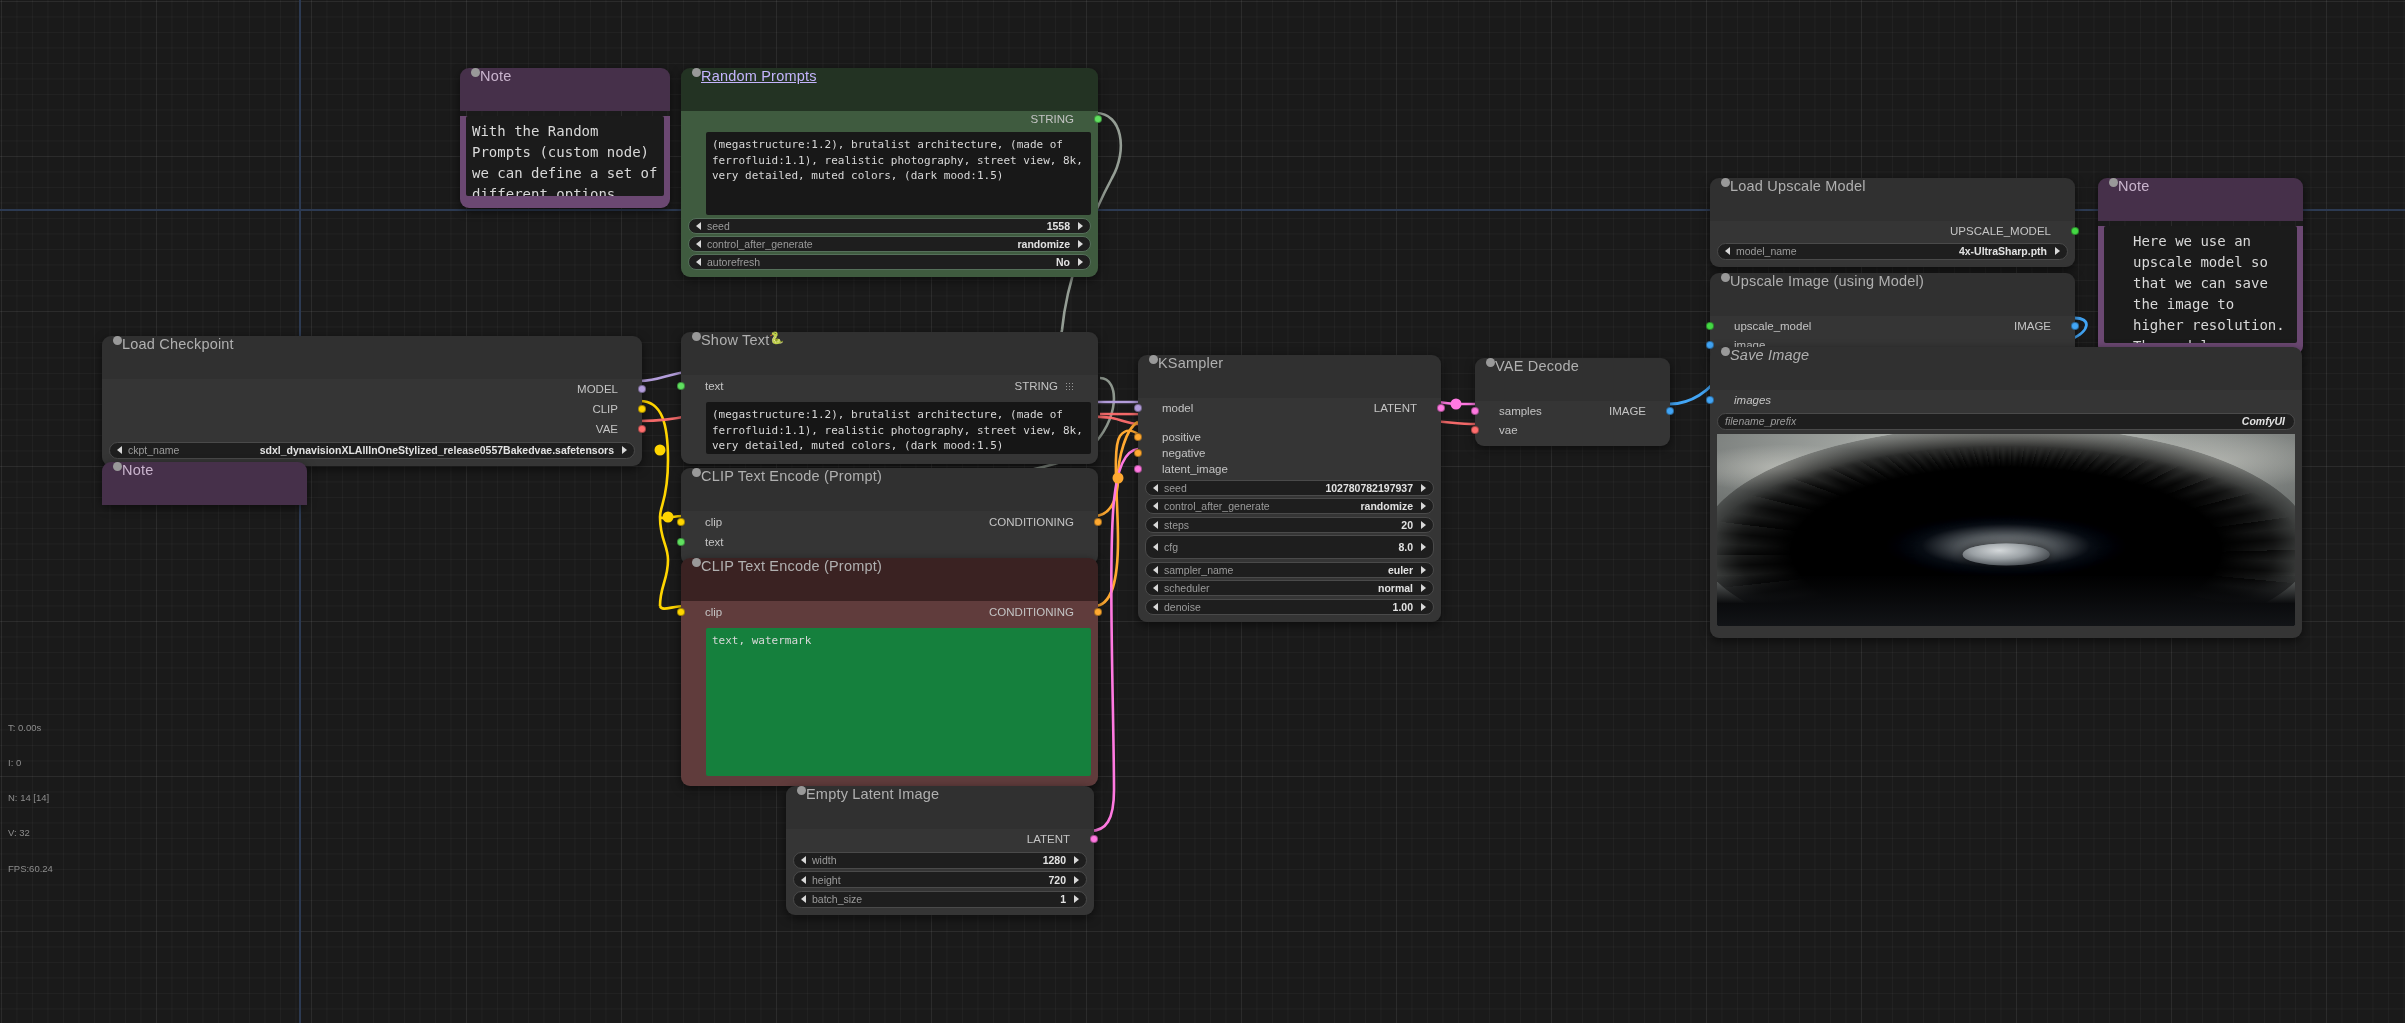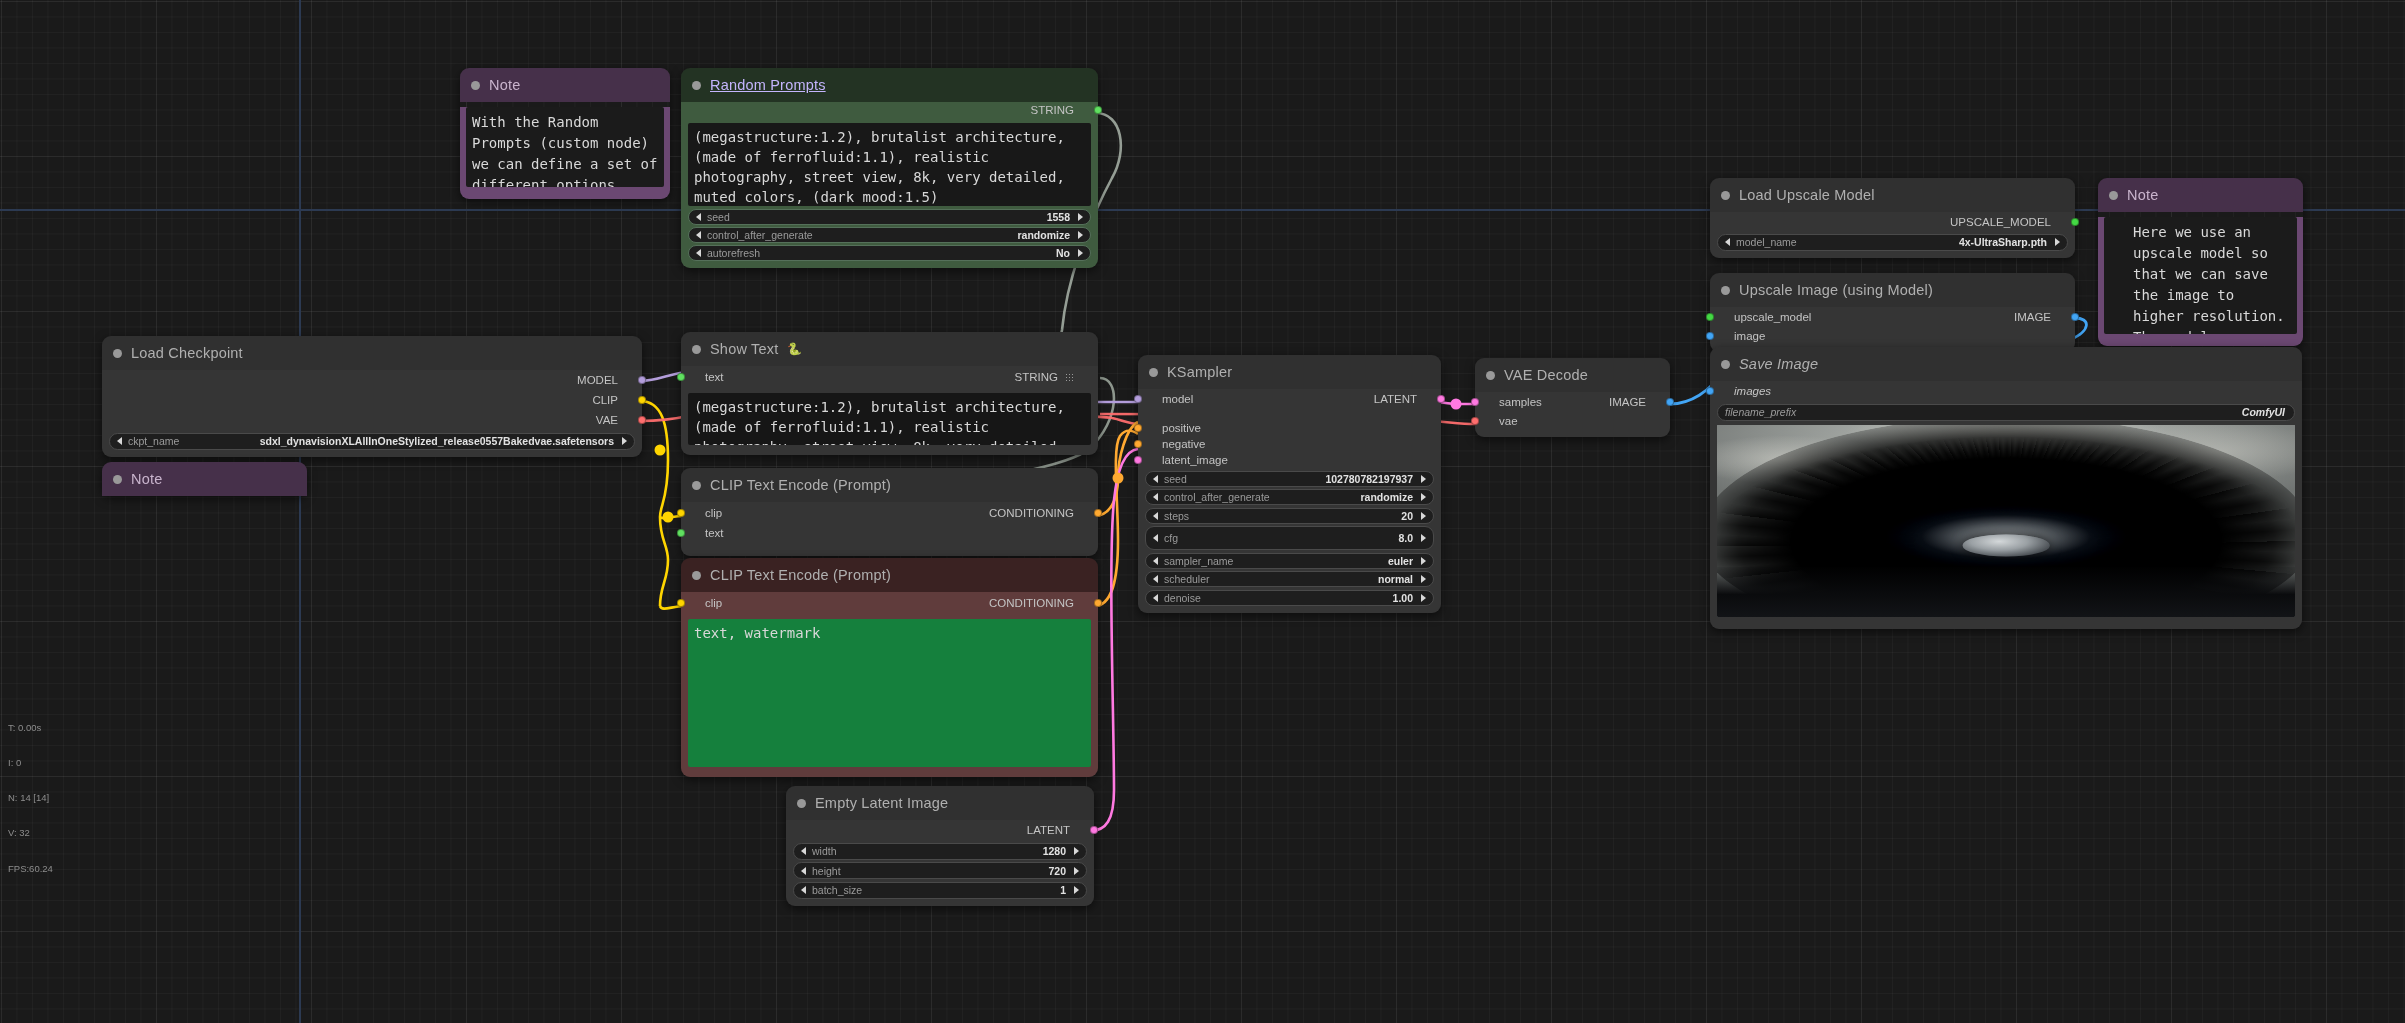--- a/index.html
+++ b/index.html
@@ -40,24 +40,23 @@
 
   
   .node {
     position: absolute;
     border-radius: 9px;
     z-index: 10;
     box-shadow: 0 3px 10px rgba(0,0,0,0.55);
     overflow: visible;
   }
   .node-title {
-    height: 34px;
+    height: 43px;
     display: flex;
-    align-items: center;
-    gap: 9px;
+    align-items: flex-start;
     padding: 0 0 0 11px;
     border-top-left-radius: 9px;
     border-top-right-radius: 9px;
     background: #303030;
     color: #b0b0b0;
     font-size: 14.5px;
     letter-spacing: 0.2px;
   }
   .node-dot {
     width: 9px; height: 9px; border-radius: 50%;
@@ -121,26 +120,26 @@
     border-top: 4px solid transparent;
     border-bottom: 4px solid transparent;
   }
   .arrow-l { border-right: 5.5px solid #d8d8d8; margin-right: 6px; }
   .arrow-r { border-left: 5.5px solid #d8d8d8; margin-left: 6px; }
 
   .widget.plain { justify-content: space-between; }
 
   
   .textbox {
-    margin: 5px 7px 3px 7px;
+    margin: 5px 7px 3px 25px;
     background: #161616;
     border-radius: 2px;
     color: #d8d8d8;
     font-family: "DejaVu Sans Mono", monospace;
-    font-size: 14px;
+    font-size: 11px;
     line-height: 1.42;
     padding: 5px 6px;
     white-space: pre-wrap;
     word-break: break-word;
     overflow: hidden;
   }
 
   
   .node.note .node-title { background: #46304a; color: #c9b4cd; }
   .node.note .node-body  { background: #6b4872; }

